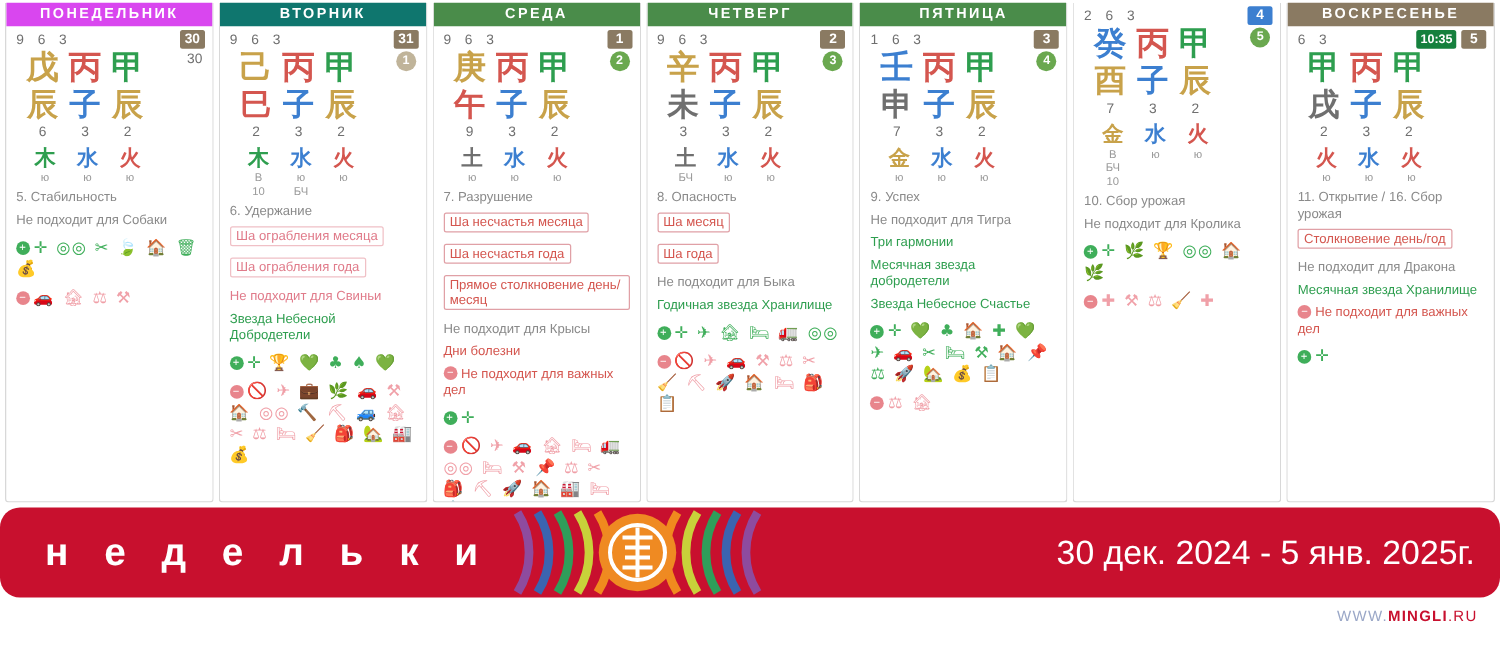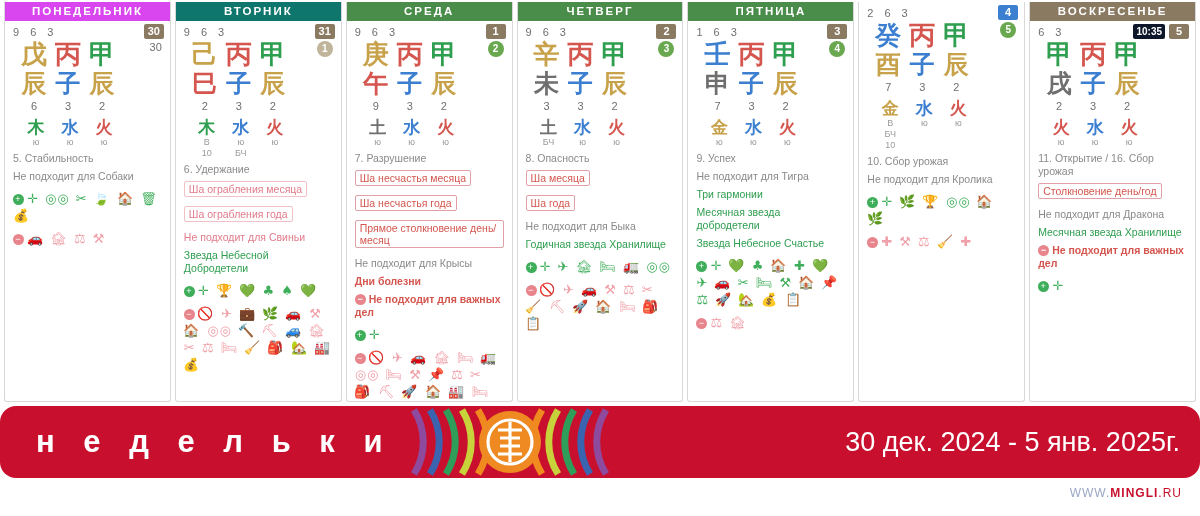--- a/index.html
+++ b/index.html
@@ -68,21 +68,21 @@
   }
   .timebox {
     height: 15px;
     line-height: 15px;
     text-align: center;
     color: #ffffff;
     font-size: 10px;
     font-weight: bold;
     padding: 0 3px;
     border-radius: 2px;
-    background: #0f172a;
+    background: #15803d;
     margin-right: 4px;
   }
   
   .hanzi-wrap {
     display: flex;
     padding: 0 6px;
     position: relative;
   }
   .hanzi-cols {
     display: flex;
@@ -153,21 +153,21 @@
   }
   
   .notes {
     padding: 4px 8px 0 8px;
     font-size: 10.5px;
     line-height: 13px;
     color: #6f6f6f;
   }
   .notes p { margin: 0 0 5px 0; }
   .note-green { color: #2e9e4f; }
-  .note-red { color: #d4564f; font-weight: bold; }
+  .note-red { color: #d4564f; }
   .note-gray { color: #8a8a8a; }
   .note-pink { color: #e07b8a; }
   .boxed {
     display: inline-block;
     border: 1px solid #e0a0a6;
     border-radius: 2px;
     padding: 1px 4px;
     margin-bottom: 4px;
     color: #d4564f;
     background: #fff;
@@ -456,21 +456,21 @@
       <div class="el" style="color:#3c7fd0">水</div>
             <div class="ellab">ю</div>
           </div>
           <div class="elcol">
       <div class="el" style="color:#d4564f">火</div>
             <div class="ellab">ю</div>
           </div>
         </div>
         <div class="notes">
           <p class="note-gray">8. Опасность</p>
-          <p><span class="boxed">Ша месяца</span></p>
+          <p><span class="boxed">Ша месяц</span></p>
           <p><span class="boxed">Ша года</span></p>
           <p class="note-gray">Не подходит для Быка</p>
           <p class="note-green">Годичная звезда Хранилище</p>
         </div>
         <div class="icons green"><span class="mark g">+</span><span>✛ ✈ 🏚 🛏 🚛 ◎◎</span></div>
         <div class="icons pink"><span class="mark r">−</span><span>🚫 ✈ 🚗 ⚒ ⚖ ✂ 🧹 ⛏ 🚀 🏠 🛏 🎒 📋</span></div>
       </div>
       <div class="day">
         <div class="day-header" style="background:#4a8c4a">ПЯТНИЦА</div>
         <div class="numrow">

